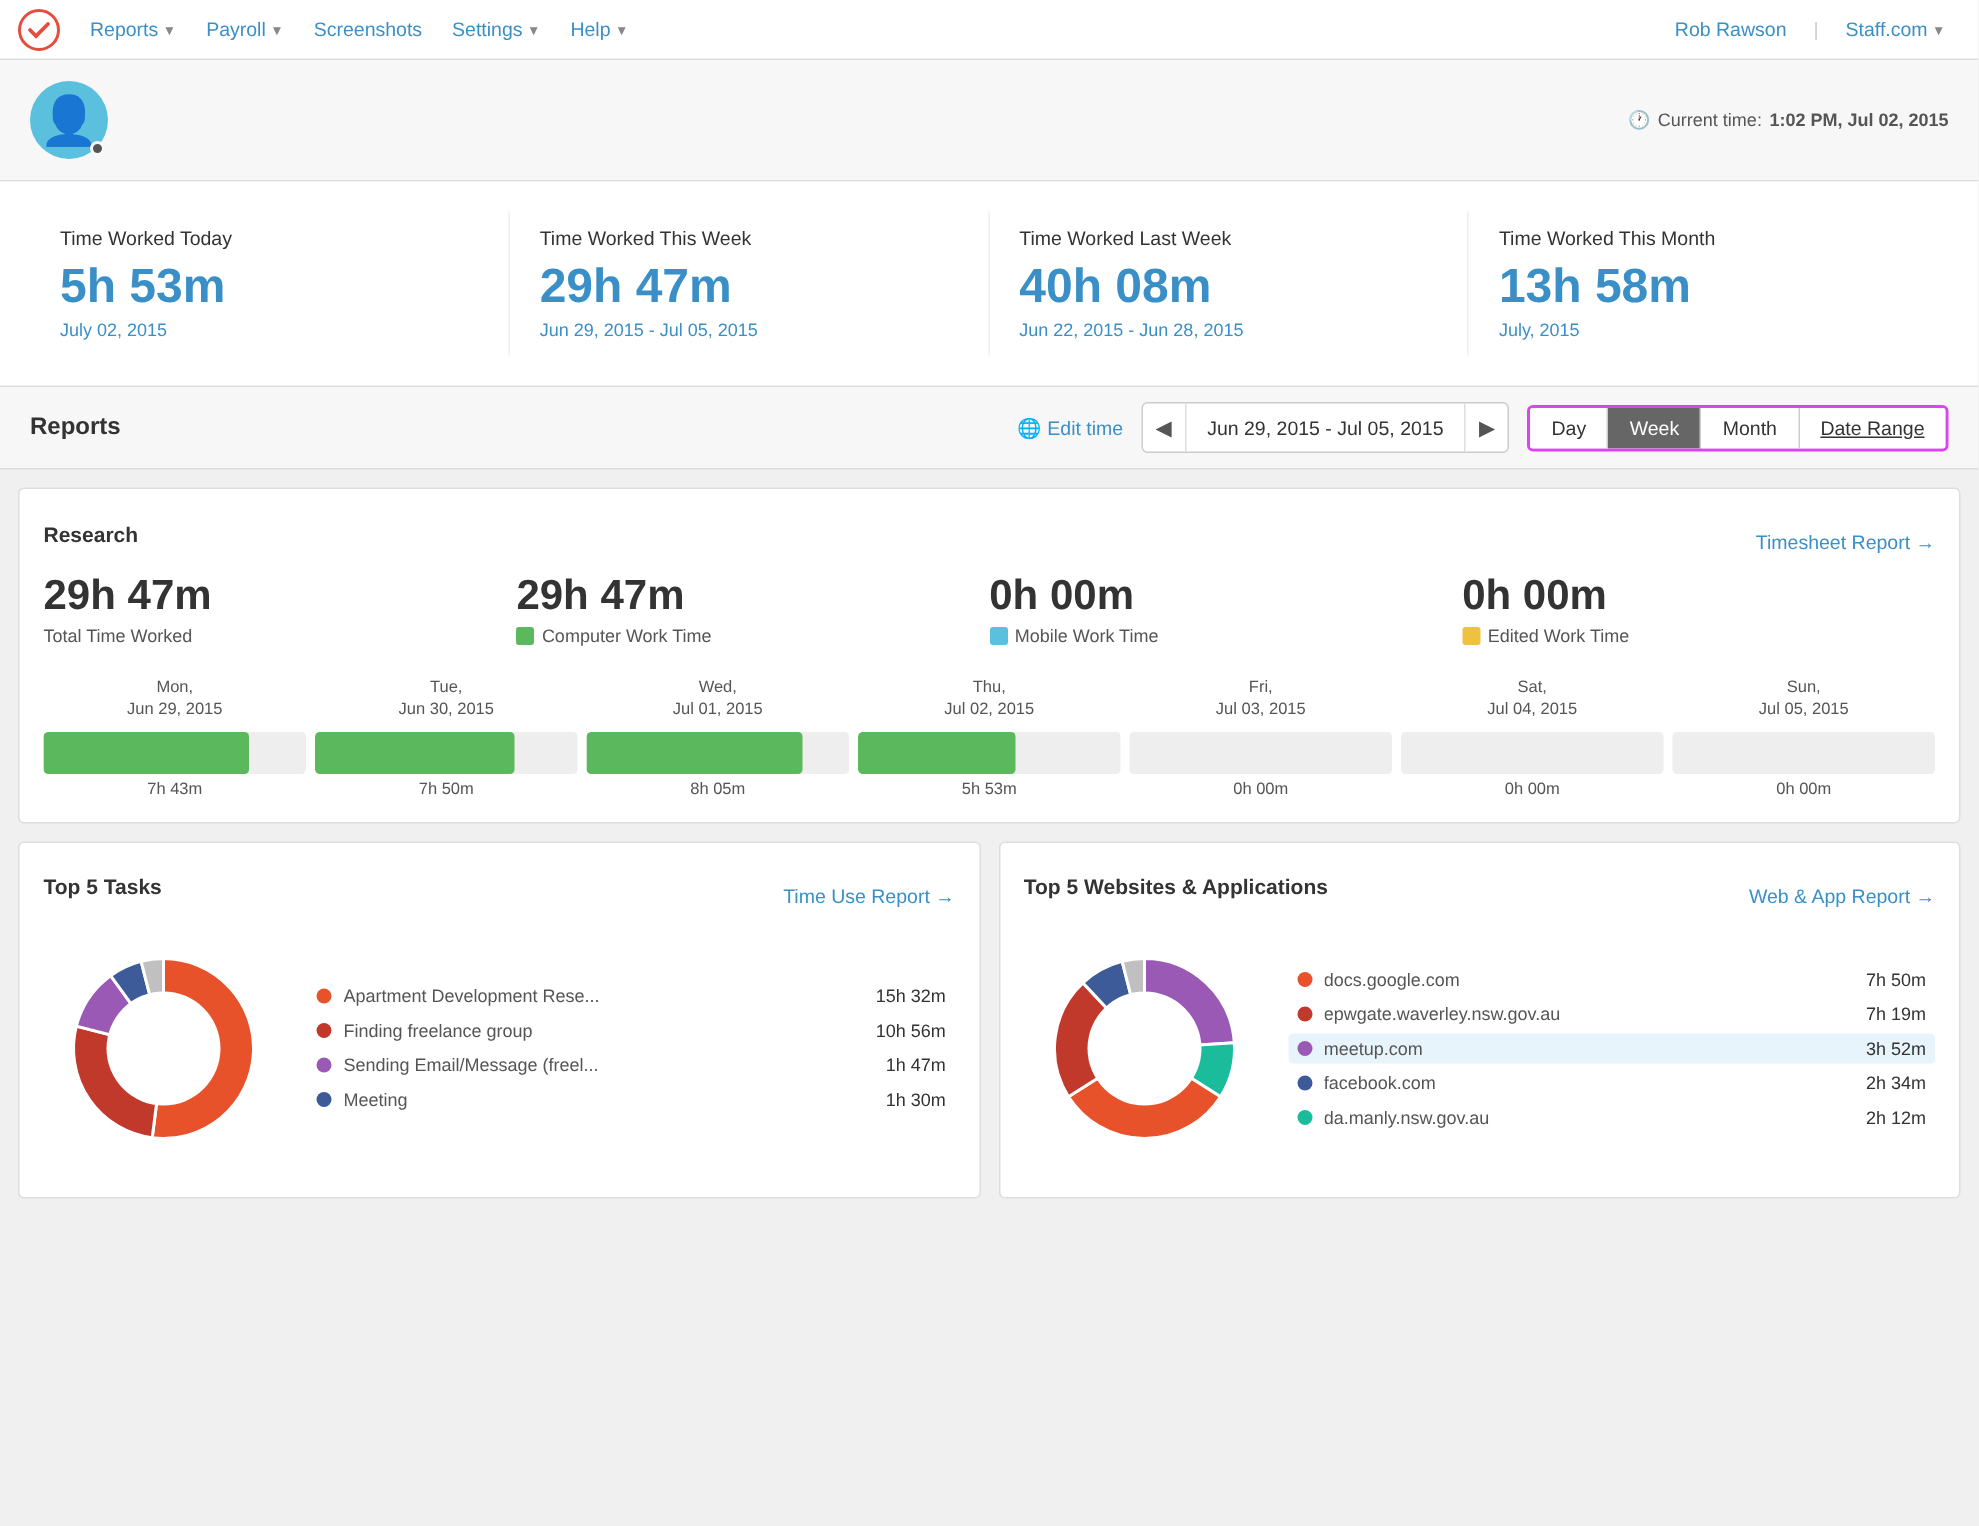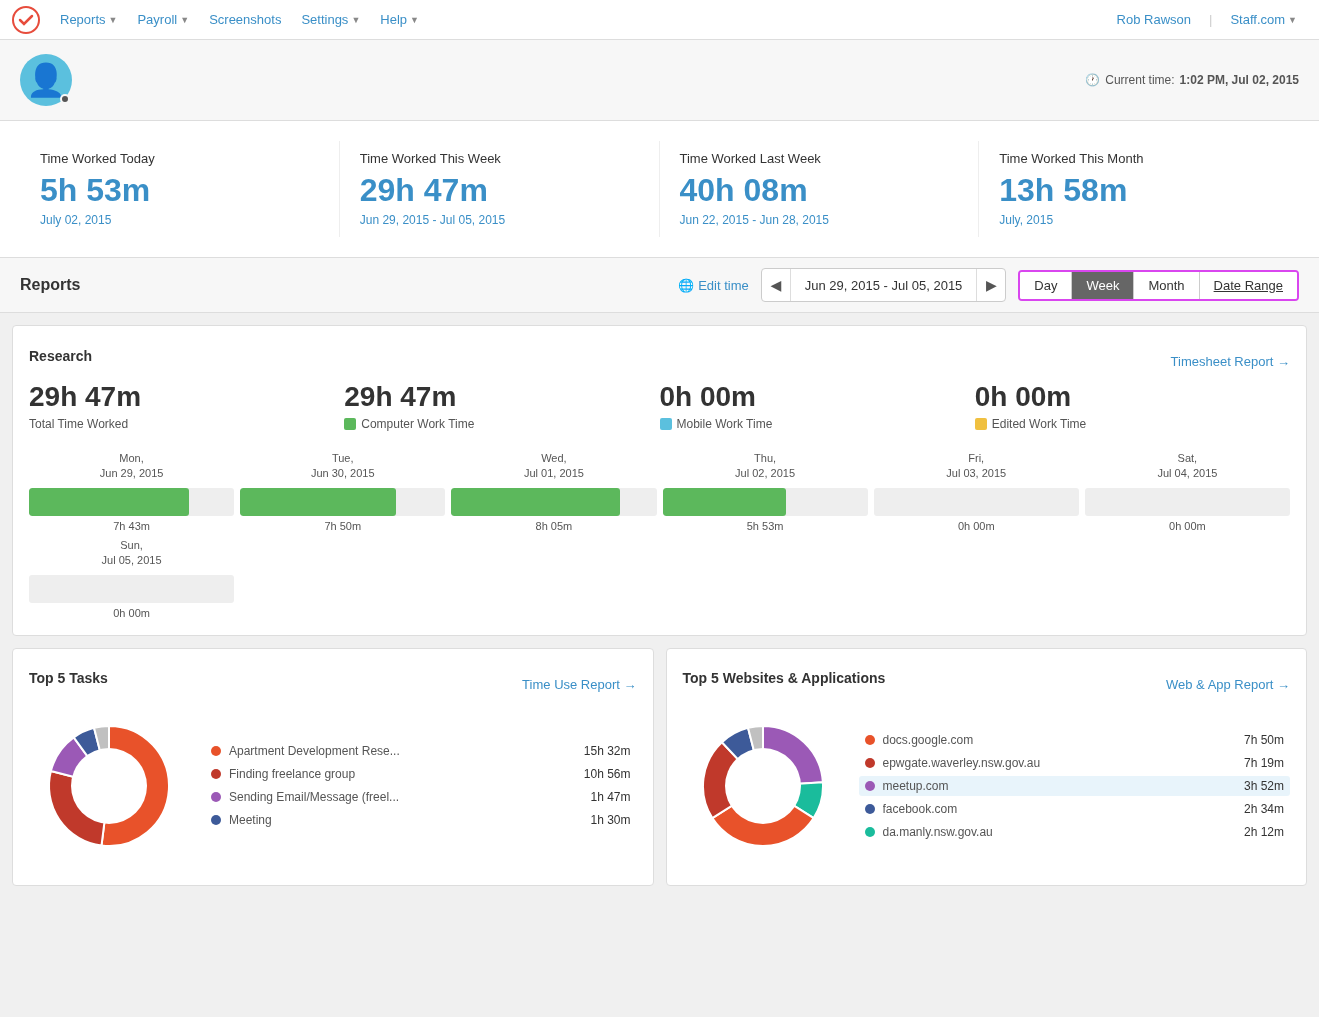--- a/index.html
+++ b/index.html
@@ -54,21 +54,21 @@
     .timesheet-stats { display: grid; grid-template-columns: repeat(4, 1fr); gap: 0; margin-bottom: 16px; }
     .ts-stat { padding: 4px 0; }
     .ts-value { font-size: 28px; font-weight: bold; color: #333; margin-bottom: 4px; }
     .ts-label { font-size: 12px; color: #555; display: flex; align-items: center; gap: 5px; }
     .dot { width: 12px; height: 12px; border-radius: 2px; display: inline-block; }
     .dot-green { background: #5cb85c; }
     .dot-blue { background: #5bc0de; }
     .dot-yellow { background: #f0c040; }
 
     
-    .day-grid { display: grid; grid-template-columns: repeat(6, 1fr); gap: 6px; margin-top: 8px; }
+    .day-grid { display: grid; grid-template-columns: repeat(7, 1fr); gap: 6px; margin-top: 8px; }
     .day-col { display: flex; flex-direction: column; align-items: center; }
     .day-label { font-size: 11px; color: #555; text-align: center; margin-bottom: 6px; line-height: 1.4; }
     .day-bar-wrap { width: 100%; height: 28px; background: #eee; border-radius: 3px; position: relative; overflow: hidden; margin-bottom: 4px; display: flex; align-items: center; }
     .day-bar { height: 100%; border-radius: 3px; background: #5cb85c; }
     .day-time { font-size: 11px; color: #555; }
 
     
     .bottom-panels { display: grid; grid-template-columns: 1fr 1fr; gap: 12px; margin: 0 12px 12px; }
     .panel { background: #fff; border: 1px solid #ddd; border-radius: 4px; padding: 16px; }
     .panel-header { display: flex; justify-content: space-between; align-items: center; margin-bottom: 14px; }

